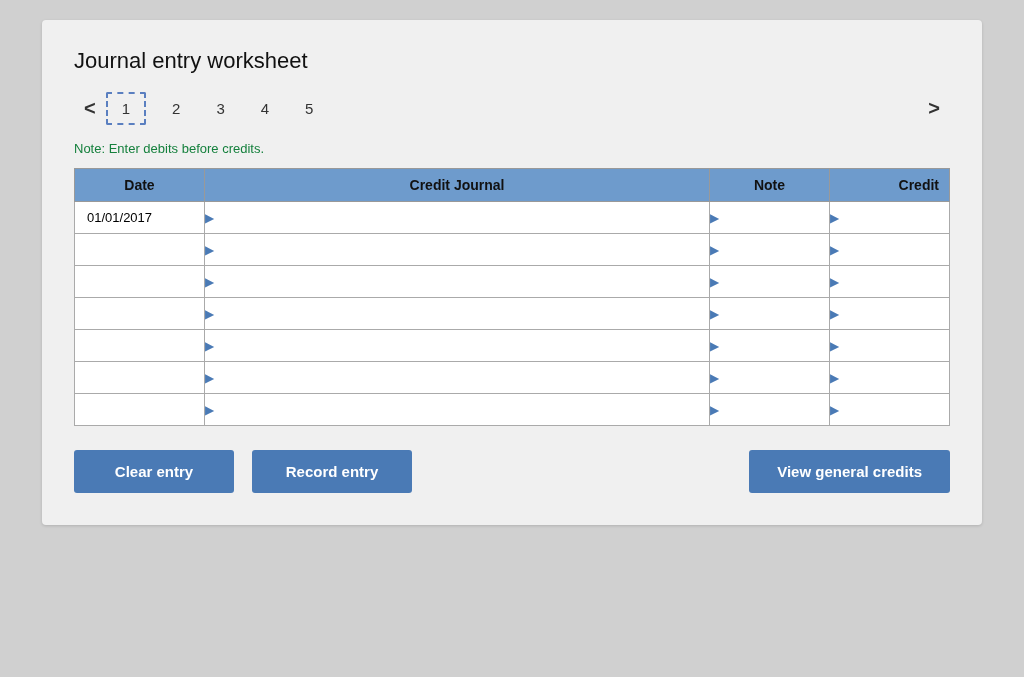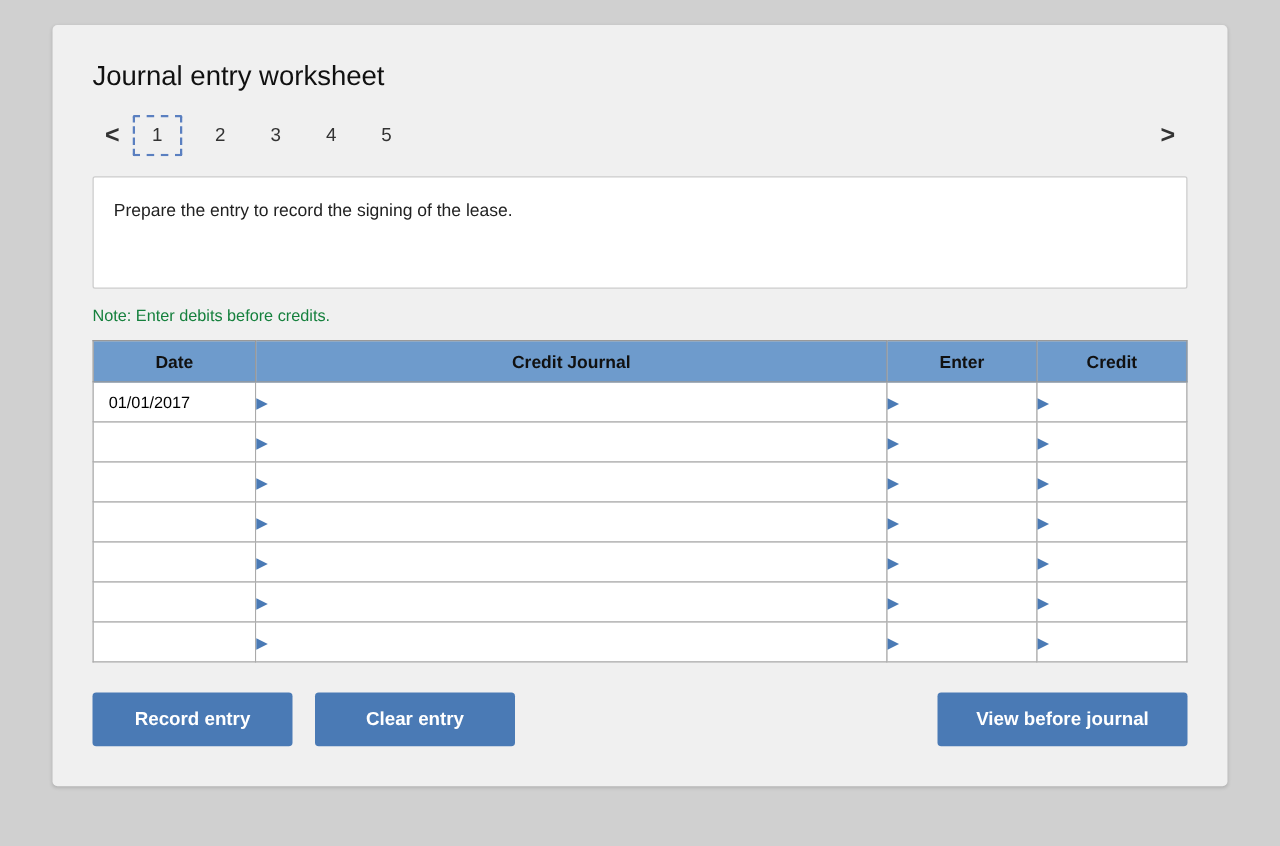--- a/index.html
+++ b/index.html
@@ -97,21 +97,21 @@
     }
     .journal-table thead tr th.th-journal {
       text-align: center;
     }
     .journal-table thead tr th.th-debit {
       width: 120px;
       text-align: center;
     }
     .journal-table thead tr th.th-credit {
       width: 120px;
-      text-align: center;
+      text-align: right;
     }
     .journal-table tbody tr td {
       border: 1px solid #aaa;
       padding: 0;
       height: 32px;
       background: #fff;
       position: relative;
     }
     .journal-table tbody tr td.td-date {
       padding-left: 6px;
@@ -174,32 +174,29 @@
     <div class="nav-steps">
       <button class="step-btn active">1</button>
       <button class="step-btn">2</button>
       <button class="step-btn">3</button>
       <button class="step-btn">4</button>
       <button class="step-btn">5</button>
     </div>
     <button class="nav-arrow nav-right-arrow">&gt;</button>
   </div>
 
-  <div class="instruction-box">
-    <span>Prepare the entry to record the signing of the lease.</span>
-  </div>
 
   <div class="note-text">Note: Enter debits before credits.</div>
 
   <table class="journal-table">
     <thead>
       <tr>
         <th class="th-date">Date</th>
         <th class="th-journal">Credit Journal</th>
-        <th class="th-debit">Enter</th>
+        <th class="th-debit">Note</th>
         <th class="th-credit">Credit</th>
       </tr>
     </thead>
     <tbody id="table-body">
     <tr>
           <td class="td-date"><input class="cell-input" value="01/01/2017" style=""></td>
           <td class="td-with-arrow" style="position: relative;"><span class="cell-arrow">▶</span><input class="cell-input" style=""></td>
           <td class="td-with-arrow" style="position: relative;"><span class="cell-arrow">▶</span><input class="cell-input" style=""></td>
           <td class="td-with-arrow" style="position: relative;"><span class="cell-arrow">▶</span><input class="cell-input" style=""></td>
         </tr>
@@ -236,17 +233,17 @@
         <tr>
           <td class="td-date"><input class="cell-input" style=""></td>
           <td class="td-with-arrow" style="position: relative;"><span class="cell-arrow">▶</span><input class="cell-input" style=""></td>
           <td class="td-with-arrow" style="position: relative;"><span class="cell-arrow">▶</span><input class="cell-input" style=""></td>
           <td class="td-with-arrow" style="position: relative;"><span class="cell-arrow">▶</span><input class="cell-input" style=""></td>
         </tr>
       </tbody>
   </table>
 
   <div class="buttons-row">
+    <button class="btn">Clear entry</button>
     <button class="btn">Record entry</button>
-    <button class="btn">Clear entry</button>
-    <button class="btn btn-view">View before journal</button>
+    <button class="btn btn-view">View general credits</button>
   </div>
 </div>
 
 </body></html>

